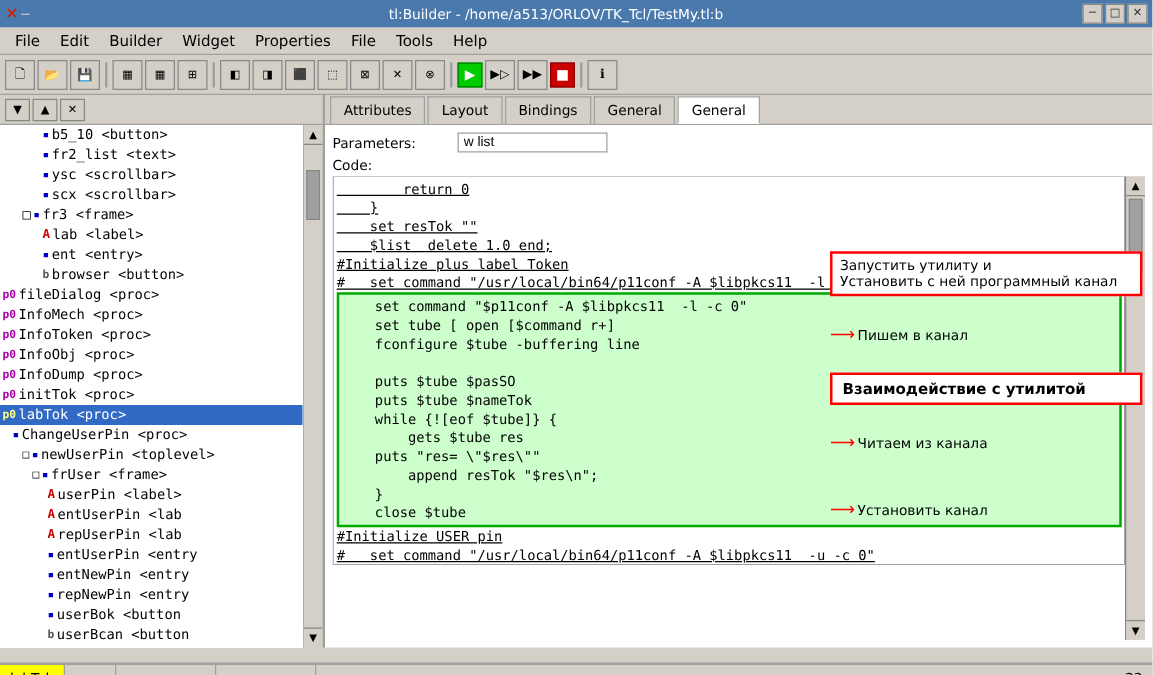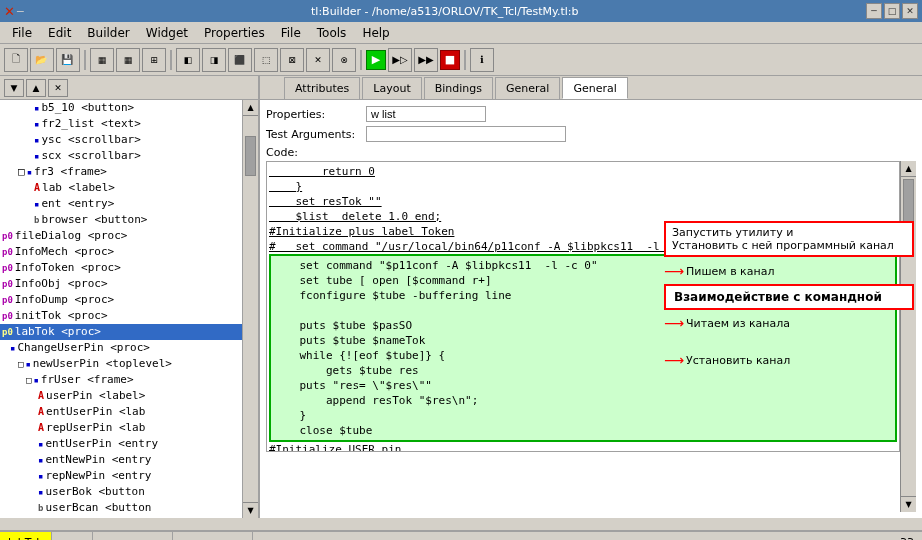--- a/index.html
+++ b/index.html
@@ -31,21 +31,21 @@
     .left-panel { width: 260px; background: #d4d0c8; border-right: 2px solid #a0a0a0; display: flex; flex-direction: column; }
     .tree-toolbar { height: 24px; background: #d4d0c8; border-bottom: 1px solid #a0a0a0; display: flex; align-items: center; padding: 0 4px; gap: 2px; }
     .tree-area { flex: 1; overflow: hidden; background: white; font-size: 11px; font-family: monospace; }
     .tree-item { padding: 0 2px; line-height: 16px; white-space: nowrap; display: flex; align-items: center; }
     .tree-item.selected { background: #316ac5; color: white; }
     
     
     .right-panel { flex: 1; display: flex; flex-direction: column; background: #d4d0c8; }
     
     
-    .tabs { display: flex; background: #d4d0c8; border-bottom: 1px solid #a0a0a0; height: 24px; align-items: flex-end; padding-left: 24px; }
+    .tabs { display: flex; background: #d4d0c8; border-bottom: 1px solid #a0a0a0; height: 24px; align-items: flex-end; padding-left: 4px; }
     .tab { padding: 2px 10px; font-size: 11px; border: 1px solid #a0a0a0; border-bottom: none; background: #d4d0c8; cursor: pointer; margin-right: 2px; height: 22px; display: flex; align-items: center; }
     .tab.active { background: white; border-bottom: 1px solid white; z-index: 1; }
     
     
     .content-area { flex: 1; background: white; padding: 6px; overflow: hidden; }
     
     .param-row { display: flex; align-items: center; margin-bottom: 4px; }
     .param-label { width: 100px; font-size: 11px; }
     .param-value { flex: 1; font-size: 11px; border: 1px solid #a0a0a0; padding: 1px 4px; background: white; }
     
@@ -280,28 +280,24 @@
       <div class="tab">Attributes</div>
       <div class="tab">Layout</div>
       <div class="tab">Bindings</div>
       <div class="tab">General</div>
       <div class="tab active">General</div>
     </div>
 
     <div class="content-area" style="display:flex; flex-direction:column; height:calc(100% - 24px); padding:6px;">
 
       <div class="param-row">
-        <span class="param-label">Properties:</span>
+        <span class="param-label">Parameters:</span>
         <input class="param-value" style="max-width: 120px;" value="w list">
       </div>
 
-      <div class="param-row">
-        <span class="param-label">Test Arguments:</span>
-        <input class="param-value" style="max-width: 200px;" value="">
-      </div>
 
       <div class="code-label">Code:</div>
 
       <div style="flex:1; position:relative; overflow:hidden; display:flex;">
         <div class="code-area" style="flex:1; overflow:auto; position:relative;">
           <pre class="code-pre">        return 0
     }
     set resTok ""
     $list  delete 1.0 end;
 #Initialize plus label Token
@@ -320,34 +316,34 @@
     }
     close $tube</div>
 
           <pre class="code-pre">#Initialize USER pin
 #   set command "/usr/local/bin64/p11conf -A $libpkcs11  -u -c 0"
     set command "$p11conf -A $libpkcs11  -u -c 0"
     set tube [ open [$command r+]
     fconfigure $tube -buffering line</pre>
         </div>
 
-        <div style="position:absolute; right:2px; top:0; width:250px; display:flex; flex-direction:column; gap:1px; pointer-events:none;margin-left:48px;">
+        <div style="position:absolute; right:2px; top:0; width:250px; display:flex; flex-direction:column; gap:18px; pointer-events:none;margin-left:48px;">
 
           <div style="border:2px solid #ff0000; background:white; padding:3px 6px; font-size:11px; margin-top:60px;">
             <div>Запустить утилиту и</div>
             <div>Установить с ней программный канал</div>
           </div>
 
           <div style="display:flex; align-items:center; margin-top:5px;">
             <span style="color:#ff0000; font-size:14px; margin-right:2px;">⟶</span>
             <span style="font-size:11px;">Пишем в канал</span>
           </div>
 
           <div style="border:2px solid #ff0000; background:white; padding:4px 8px; font-size:12px; font-weight:bold; margin-top:4px;">
-            <div>Взаимодействие с командной</div>
+            <div>Взаимодействие с утилитой</div>
           </div>
 
           <div style="display:flex; align-items:center; margin-top:4px;">
             <span style="color:#ff0000; font-size:14px; margin-right:2px;">⟶</span>
             <span style="font-size:11px;">Читаем из канала</span>
           </div>
 
           <div style="display:flex; align-items:center; margin-top:20px;">
             <span style="color:#ff0000; font-size:14px; margin-right:2px;">⟶</span>
             <span style="font-size:11px;">Установить канал</span>

